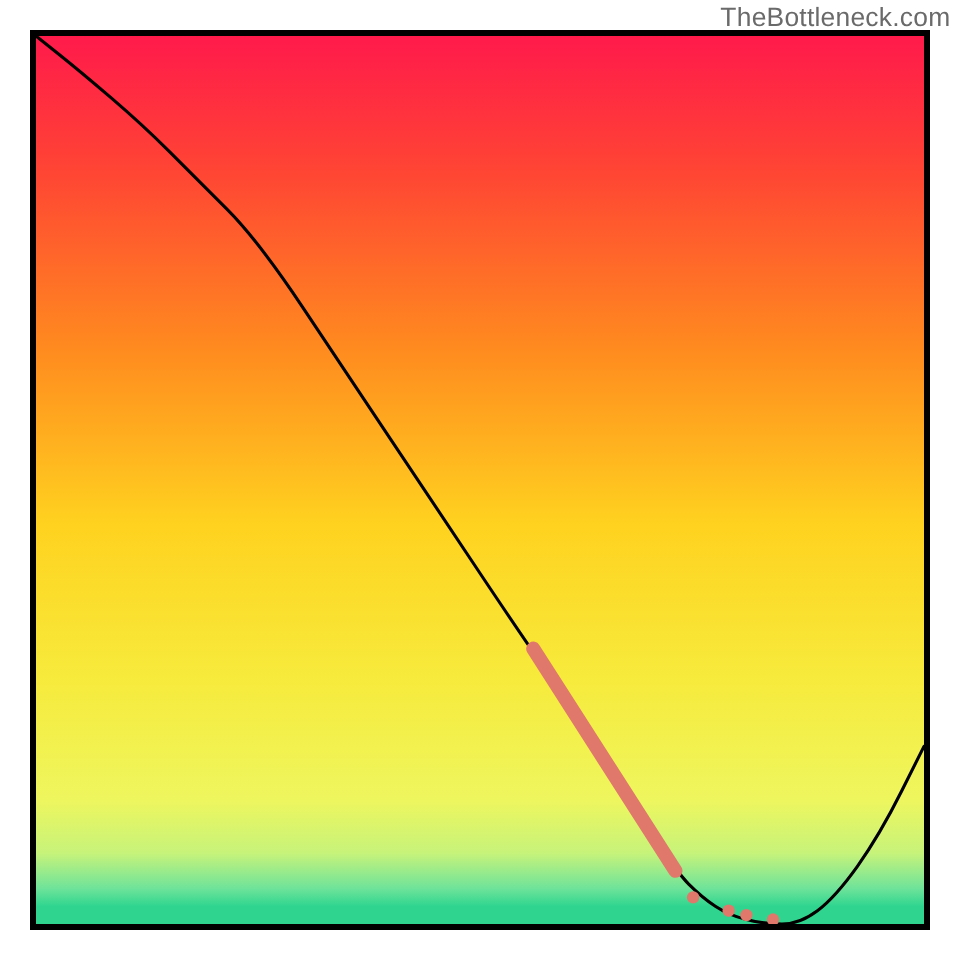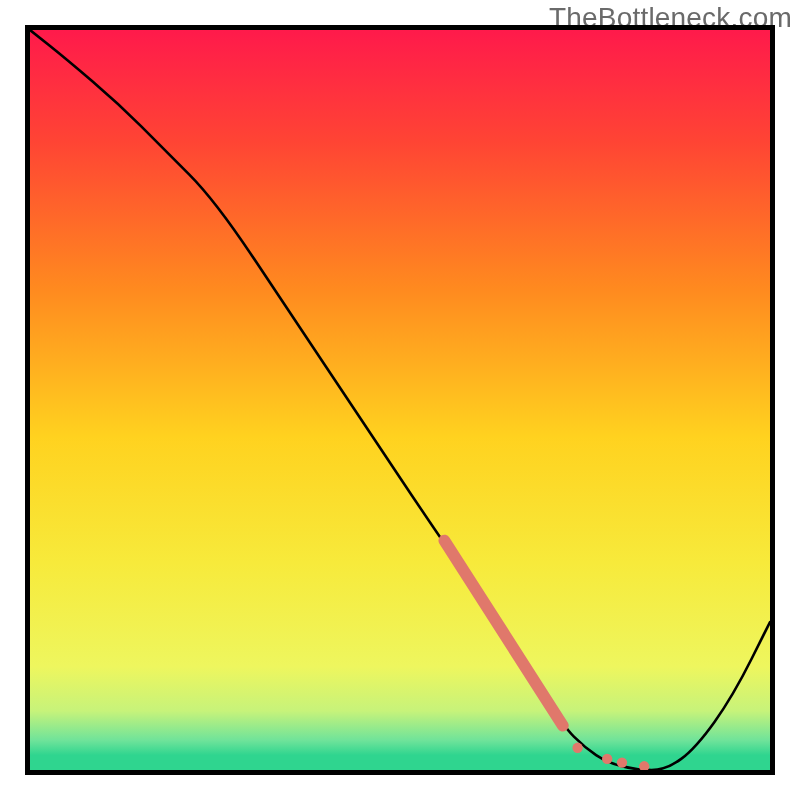--- a/index.html
+++ b/index.html
@@ -12,21 +12,21 @@
   }
   .stage {
     position: relative;
     width: 800px;
     height: 800px;
   }
   .watermark {
     position: absolute;
     top: 2px;
     right: 8px;
-    font-size: 28px;
+    font-size: 22px;
     font-weight: 500;
     color: #6a6a6a;
     letter-spacing: 0.2px;
     text-align: right;
   }
   .plot-frame {
     position: absolute;
     left: 25px;
     top: 25px;
     width: 750px;

